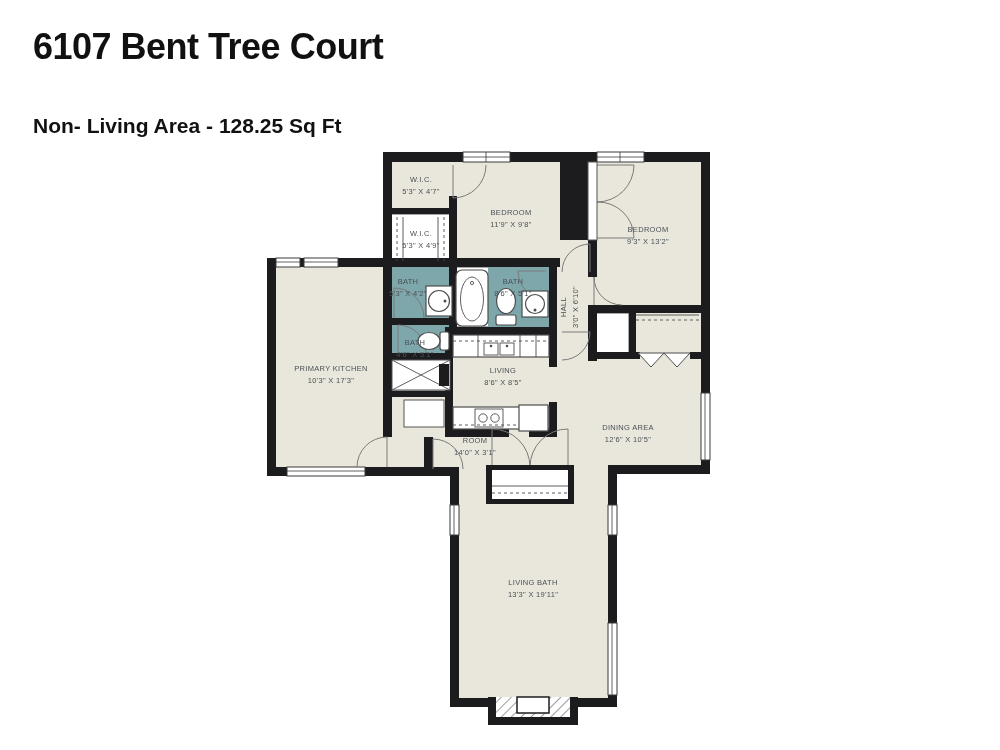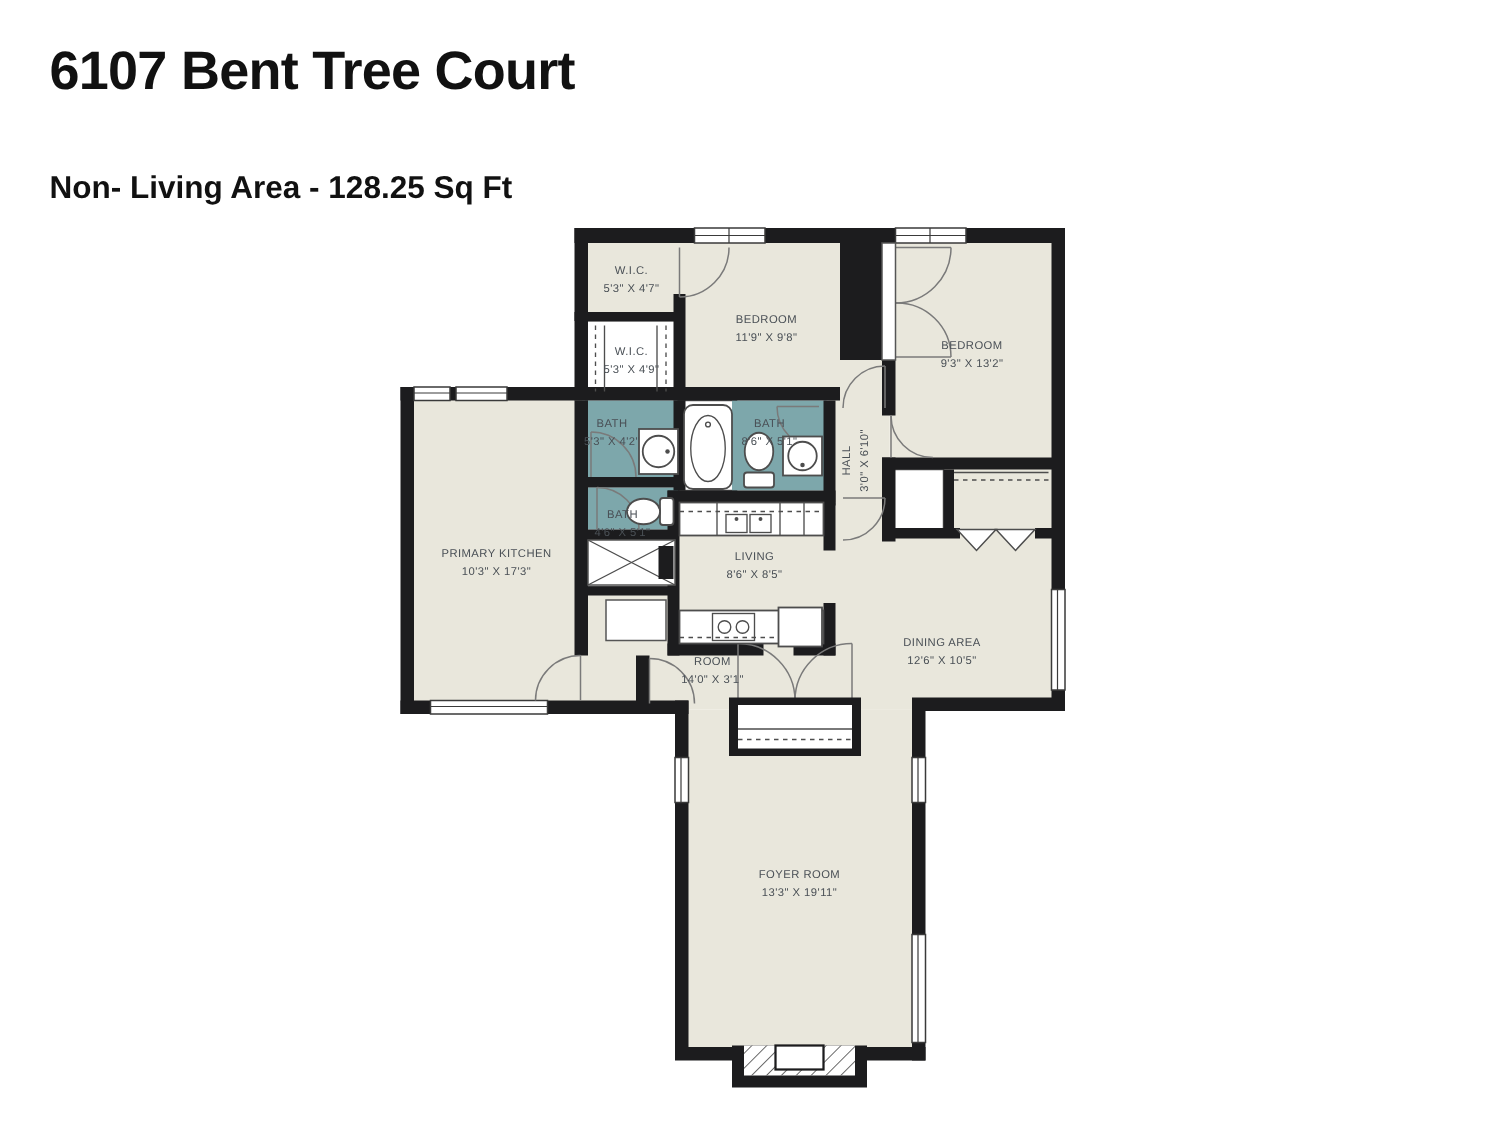--- a/index.html
+++ b/index.html
@@ -346,17 +346,17 @@
       </div>
       <div class="room-label" style="color: rgb(74, 80, 86); left: 628px; top: 434px;">
         <span class="nm">DINING AREA</span>
         <span class="dm">12'6" X 10'5"</span>
       </div>
       <div class="room-label" style="color: rgb(74, 80, 86); left: 475px; top: 447px;">
         <span class="nm">ROOM</span>
         <span class="dm">14'0" X 3'1"</span>
       </div>
       <div class="room-label" style="color: rgb(74, 80, 86); left: 533px; top: 589px;">
-        <span class="nm">FOYER ROOM</span>
+        <span class="nm">LIVING BATH</span>
         <span class="dm">13'3" X 19'11"</span>
       </div>
     </div>
 </div>
 
 </body></html>

